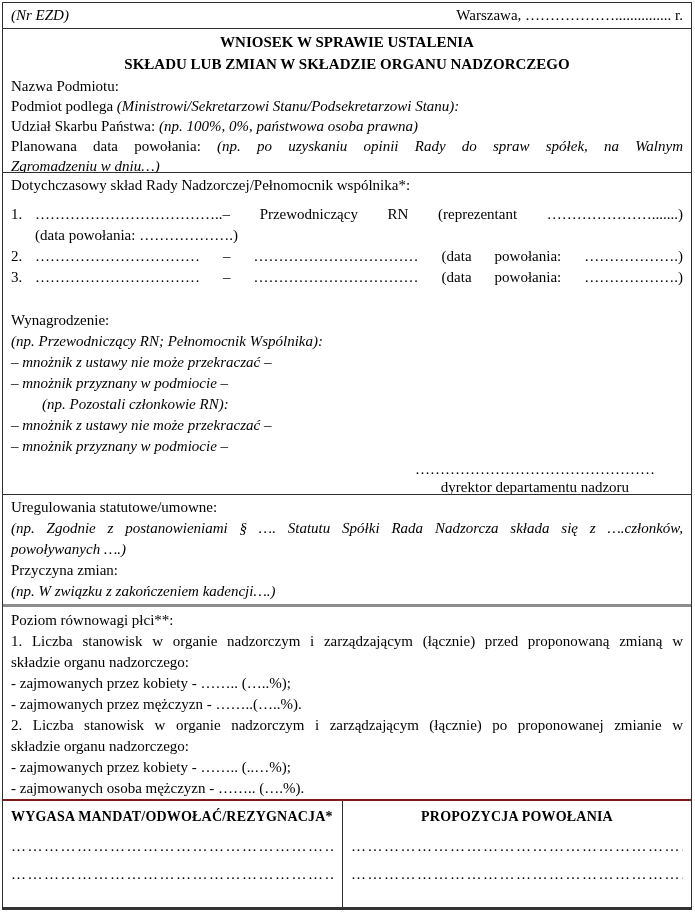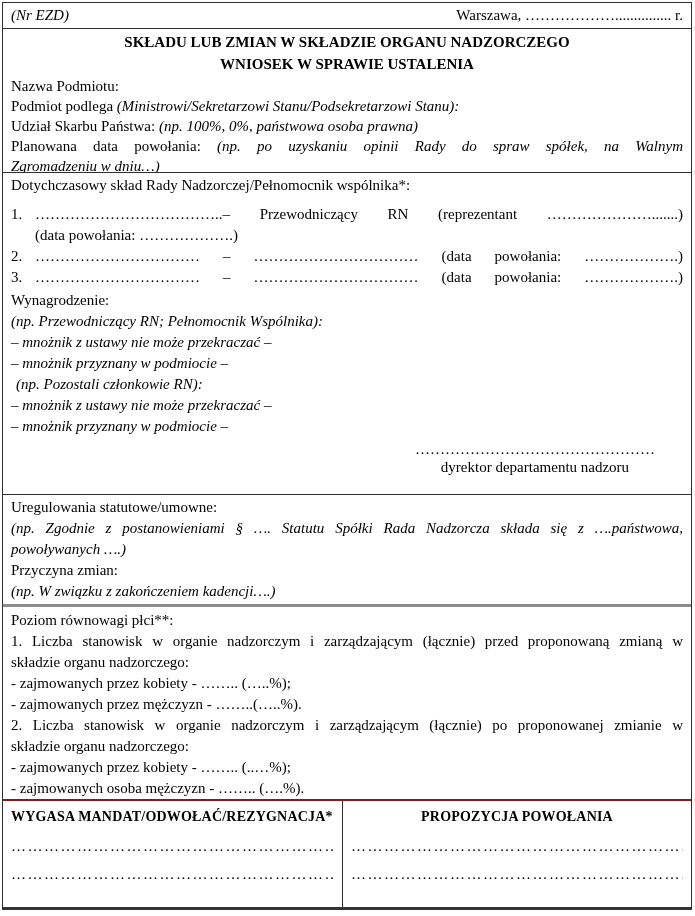--- a/index.html
+++ b/index.html
@@ -13,22 +13,22 @@
   .sec-plec{height:194px;border-bottom:2px solid #7f1d1d;padding-top:3px;}
   .sec-table{flex:1;padding:0;display:flex;}
   .b{font-weight:normal;}
   .i{font-style:italic;}
   .title{font-weight:bold;text-align:center;line-height:20px;margin:2px 0;}
   .just{text-align:justify;text-align-last:justify;}
   .listitem{display:flex;}
   .num{flex:0 0 24px;}
   .licontent{flex:1;min-width:0;}
   .gap8{margin-top:8px;}
-  .gap18{margin-top:2px;}
-  .indent{padding-left:5px;}
+  .gap18{margin-top:22px;}
+  .indent{padding-left:5px;margin-left:26px;}
   .sigblock{width:272px;margin:4px 12px 0 auto;text-align:center;}
   .sigdots{line-height:16px;white-space:nowrap;overflow:hidden;}
   .siglabel{line-height:20px;}
   .bcol{box-sizing:border-box;padding:4px 8px;overflow:hidden;}
   .bcol1{flex:0 0 340px;border-right:1.5px solid #2e2e2e;}
   .bcol2{flex:1;min-width:0;}
   .bhead{font-weight:bold;font-size:14px;line-height:20px;margin-top:2px;letter-spacing:.2px;white-space:nowrap;font-family:Liberation Serif, serif;}
   .bhead1{text-align:left;}
   .bhead2{text-align:center;}
   .dotrow{margin-top:10px;white-space:nowrap;overflow:hidden;letter-spacing:1.5px;line-height:18px;}
@@ -37,22 +37,22 @@
 <body>
 
 <div class="page">
 
   <div class="sec sec-header">
     <span class="i">(Nr EZD)</span>
     <span>Warszawa, ………………............... r.</span>
   </div>
 
   <div class="sec sec-intro">
+    <div class="title">WNIOSEK W SPRAWIE USTALENIA</div>
     <div class="title">SKŁADU LUB ZMIAN W SKŁADZIE ORGANU NADZORCZEGO</div>
-    <div class="title">WNIOSEK W SPRAWIE USTALENIA</div>
     <div>
       <span class="b">Nazwa Podmiotu:</span>
     </div>
     <div>
       <span class="b">Podmiot podlega</span>
       <span class="i">(Ministrowi/Sekretarzowi Stanu/Podsekretarzowi Stanu):</span>
     </div>
     <div>
       <span class="b">Udział Skarbu Państwa:</span>
       <span class="i">(np. 100%, 0%, państwowa osoba prawna)</span>
@@ -96,21 +96,21 @@
     <div class="i">– mnożnik przyznany w podmiocie –</div>
 
     <div class="sigblock">
       <div class="sigdots">…………………………………………</div>
       <div class="siglabel">dyrektor departamentu nadzoru</div>
     </div>
   </div>
 
   <div class="sec sec-ureg">
     <div class="b">Uregulowania statutowe/umowne:</div>
-    <div class="i just">(np. Zgodnie z postanowieniami § …. Statutu Spółki Rada Nadzorcza składa się z ….państwowa,</div>
+    <div class="i just">(np. Zgodnie z postanowieniami § …. Statutu Spółki Rada Nadzorcza składa się z ….członków,</div>
     <div class="i">powoływanych ….)</div>
     <div class="b">Przyczyna zmian:</div>
     <div class="i">(np. W związku z zakończeniem kadencji….)</div>
   </div>
 
   <div class="sec sec-plec">
     <div><span class="b">Poziom równowagi płci**</span><span>:</span></div>
     <div class="just">1. Liczba stanowisk w organie nadzorczym i zarządzającym (łącznie) przed proponowaną zmianą w</div>
     <div>składzie organu nadzorczego:</div>
     <div>- zajmowanych przez kobiety - …….. (…..%);</div>

